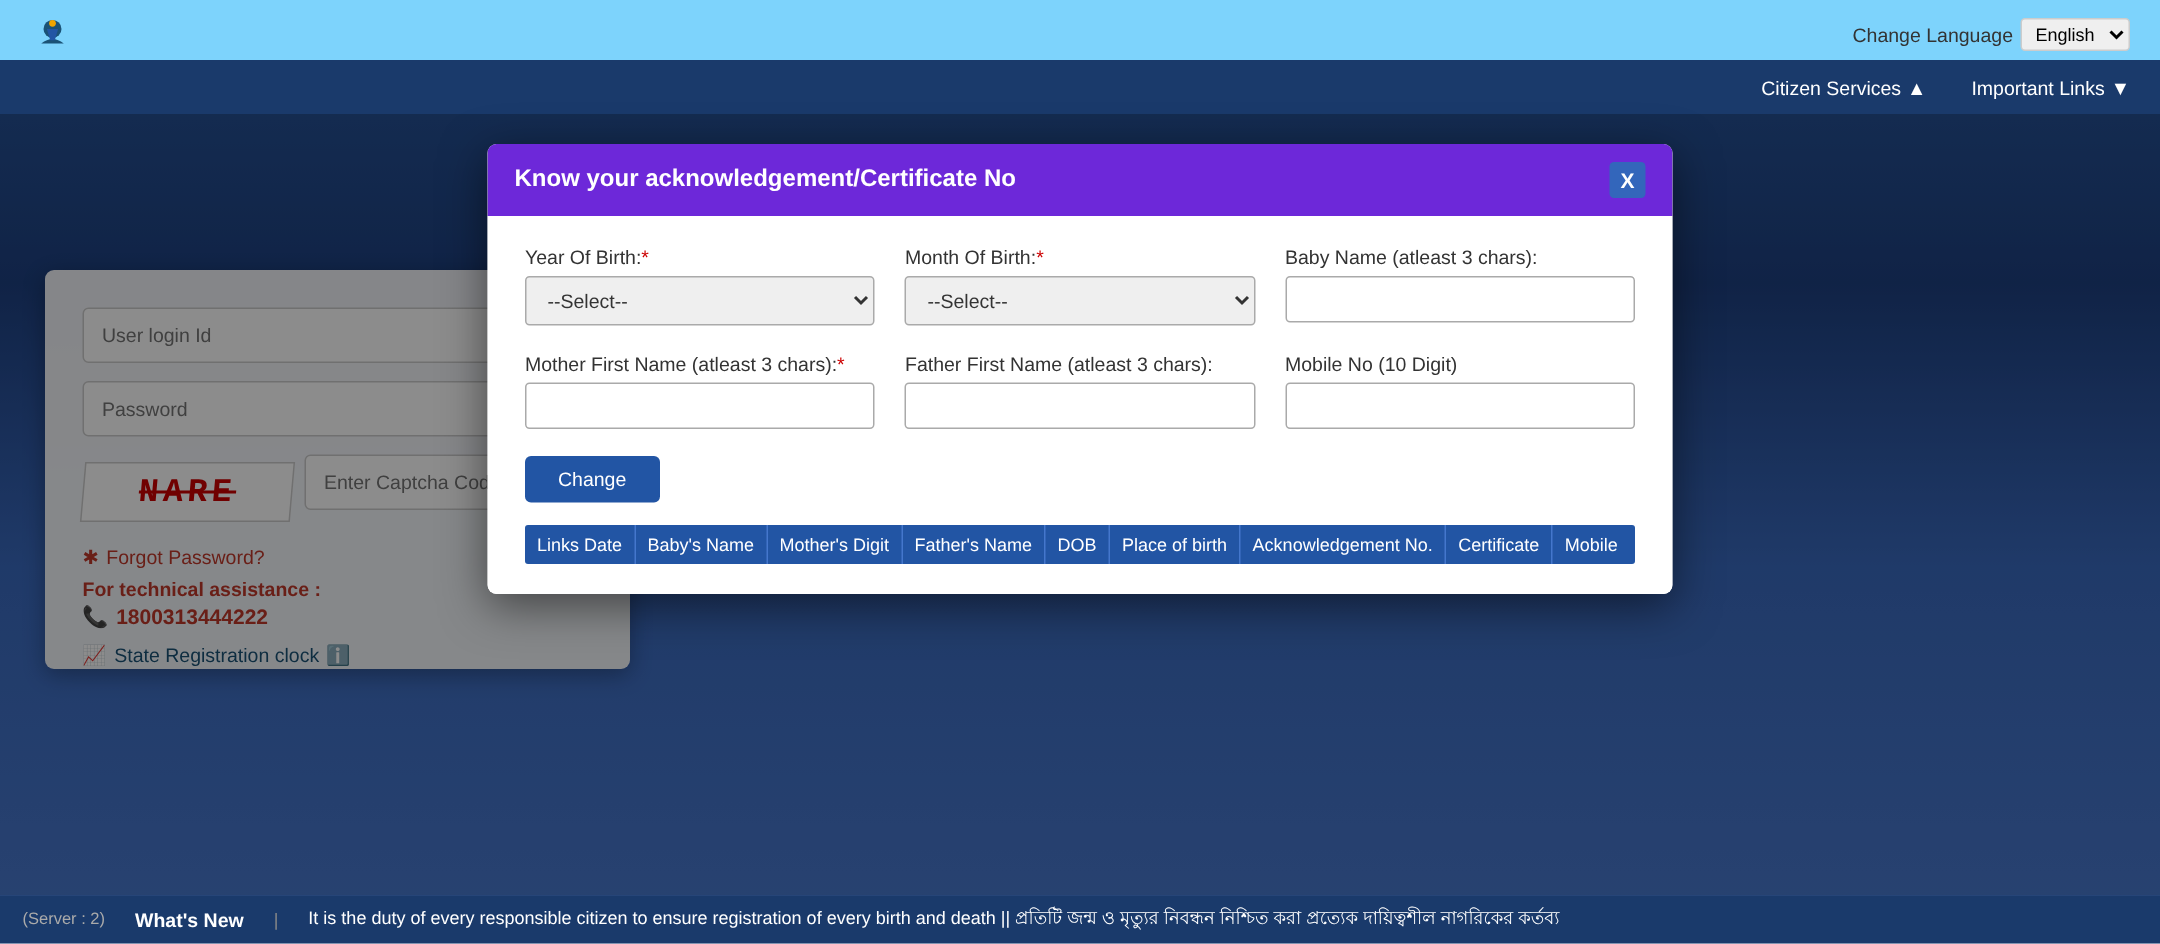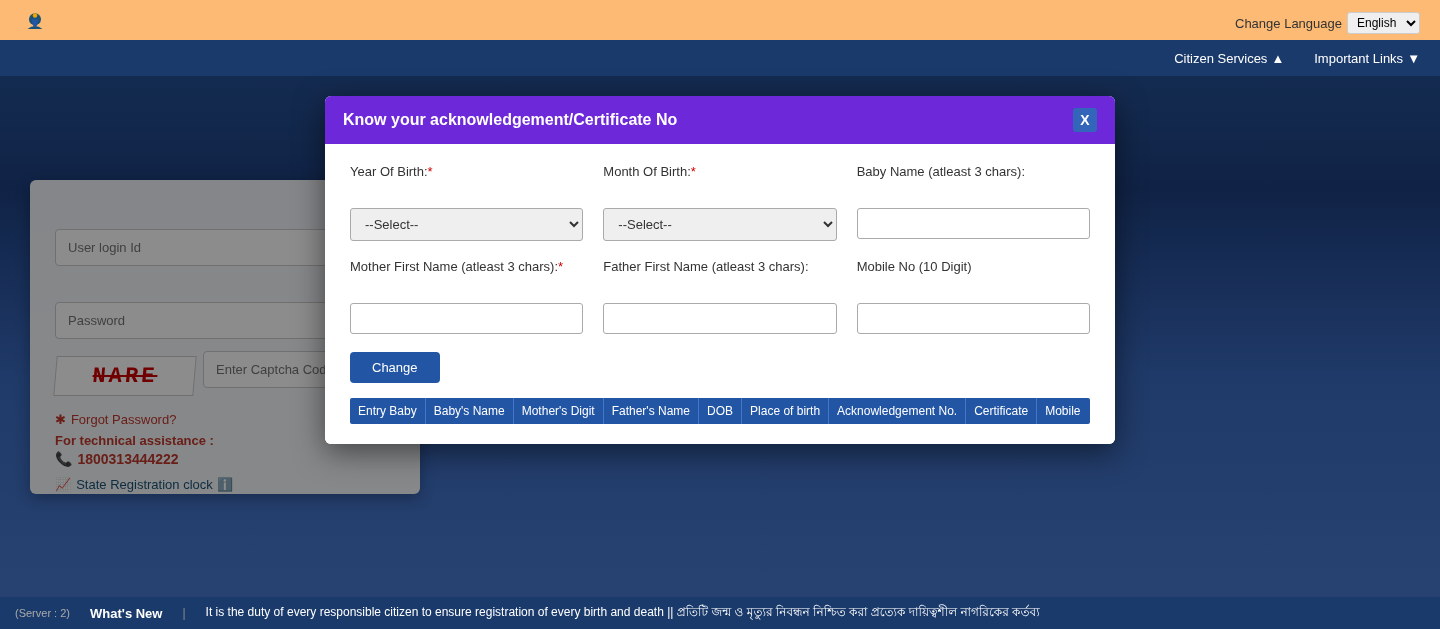--- a/index.html
+++ b/index.html
@@ -18,21 +18,21 @@
       top: 0; left: 0; right: 0; bottom: 0;
       background: linear-gradient(180deg, #2a5aa0 0%, #1e4080 30%, #3a6abf 60%, #4a7acf 100%);
       z-index: 0;
     }
 
     
     .header {
       position: absolute;
       top: 0; left: 0; right: 0;
       height: 47px;
-      background: #fdba74;
+      background: #7dd3fc;
       display: flex;
       align-items: center;
       justify-content: space-between;
       padding: 0 20px;
       z-index: 10;
       border-bottom: 1px solid #ddd;
     }
 
     .header-logo {
       display: flex;
@@ -313,21 +313,20 @@
       color: #cc0000;
     }
 
     .form-control {
       width: 100%;
       padding: 7px 10px;
       border: 1px solid #aaa;
       border-radius: 3px;
       font-size: 13px;
       color: #333;
-      margin-top: 24px;
     }
 
     select.form-control {
       appearance: auto;
     }
 
     .search-btn {
       background: #2255a4;
       color: #fff;
       border: none;
@@ -468,21 +467,21 @@
           <label class="form-label">Mobile No (10 Digit)</label>
           <input type="text" class="form-control" style="">
         </div>
       </div>
 
       
       <button class="search-btn">Change</button>
 
       
       <div class="result-table-header">
-        <div class="th">Entry Baby</div>
+        <div class="th">Links Date</div>
         <div class="th">Baby's Name</div>
         <div class="th">Mother's Digit</div>
         <div class="th">Father's Name</div>
         <div class="th">DOB</div>
         <div class="th">Place of birth</div>
         <div class="th">Acknowledgement No.</div>
         <div class="th">Certificate</div>
         <div class="th">Mobile</div>
 
       </div>

